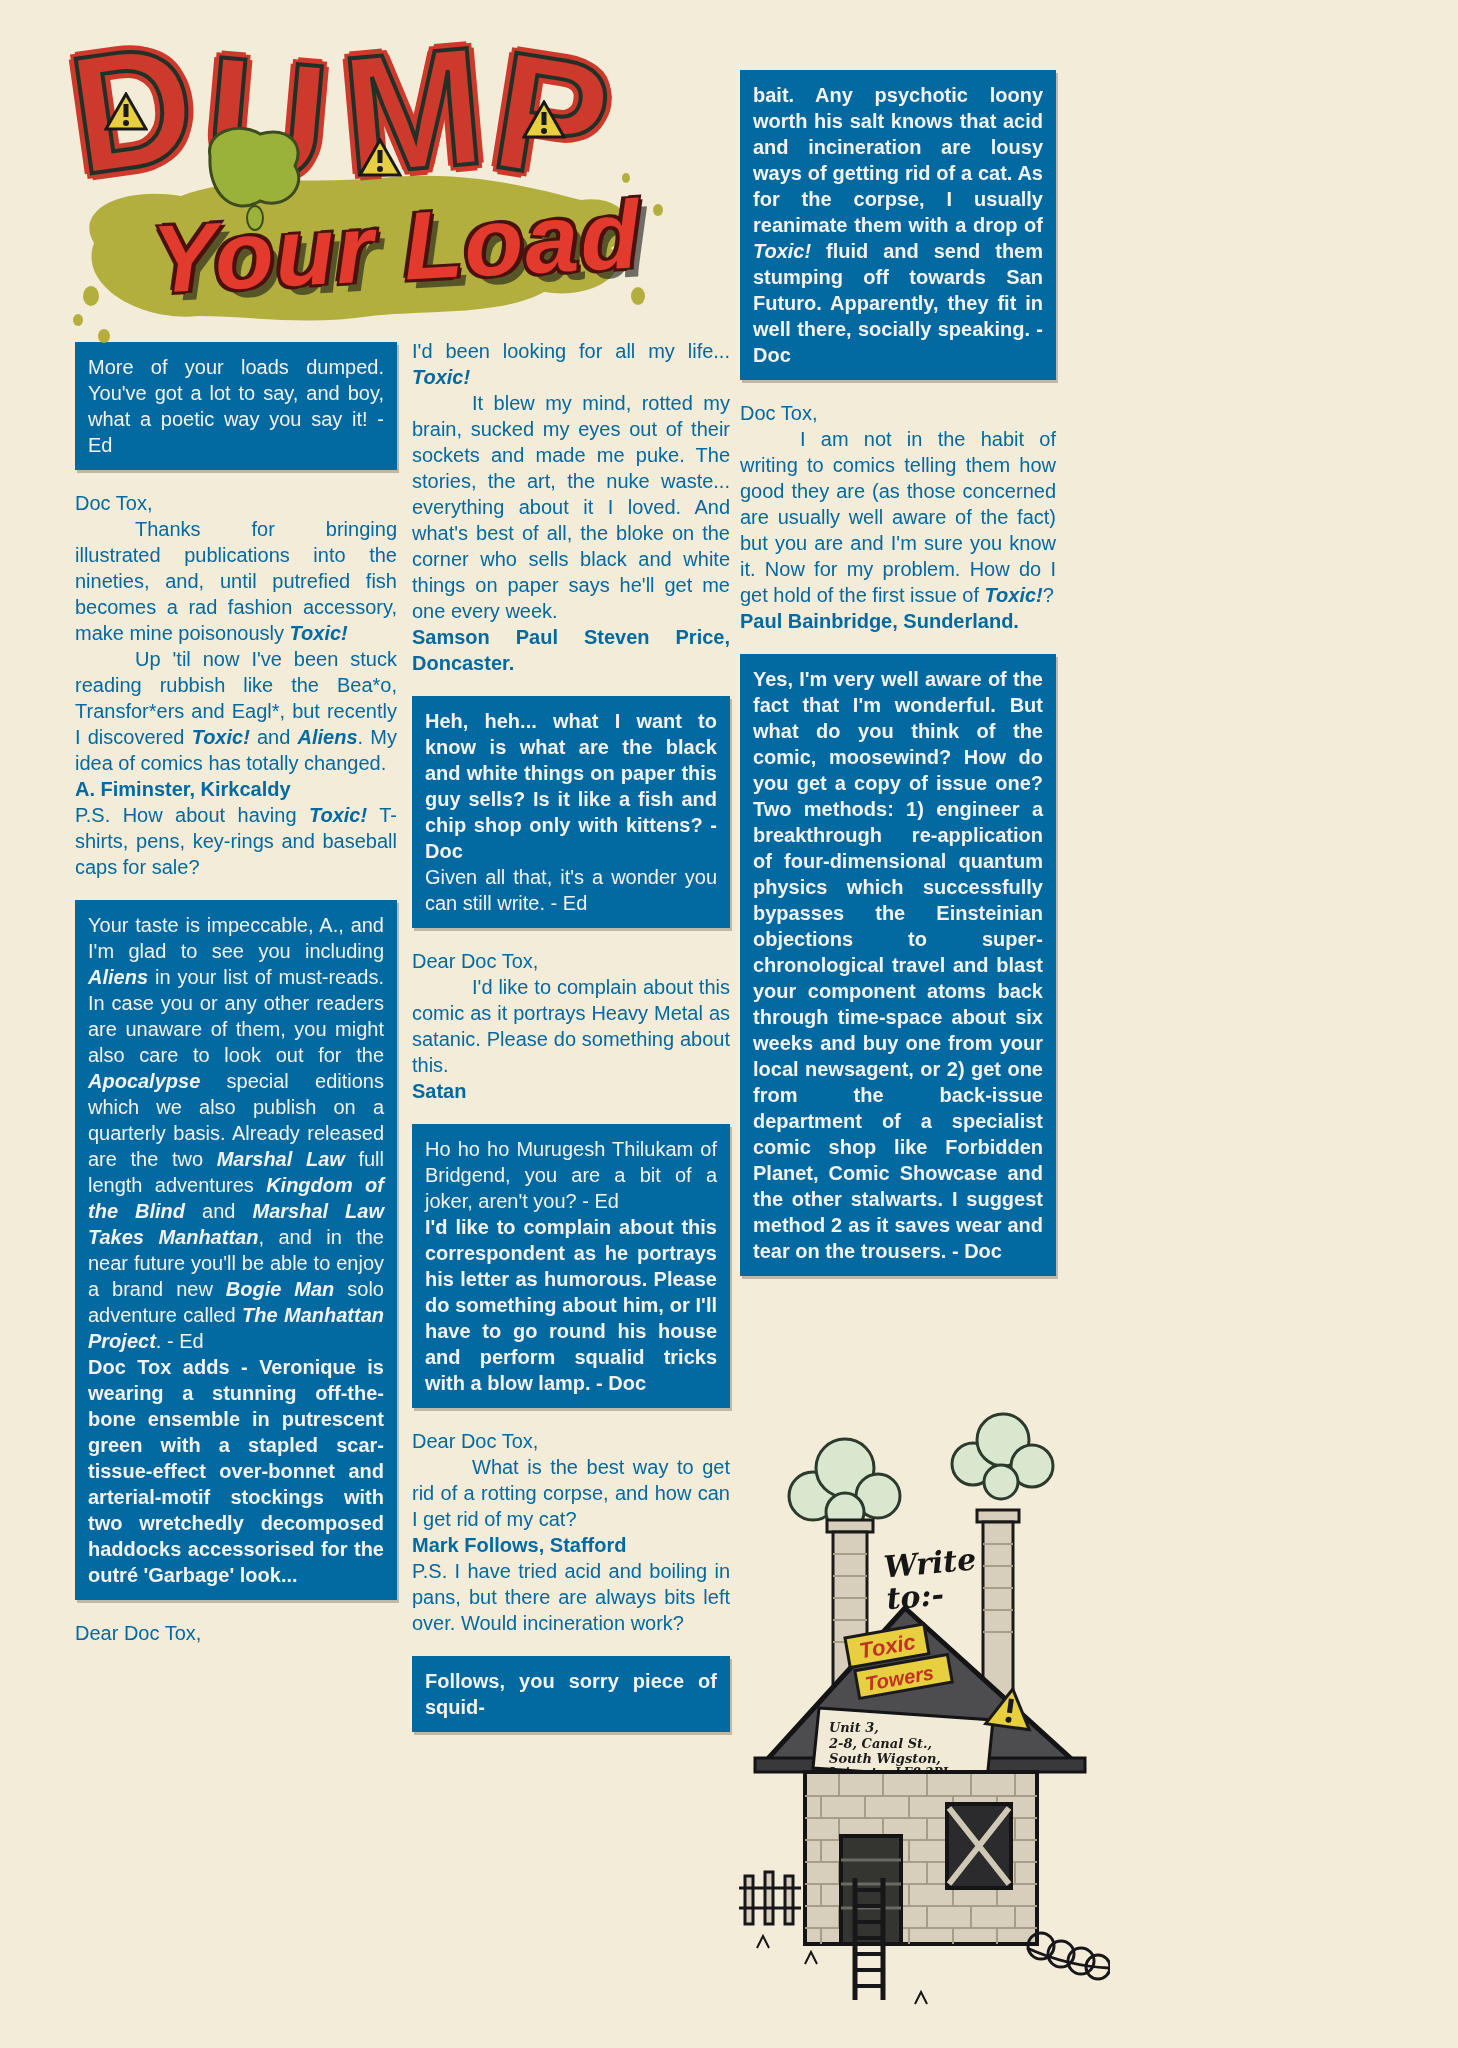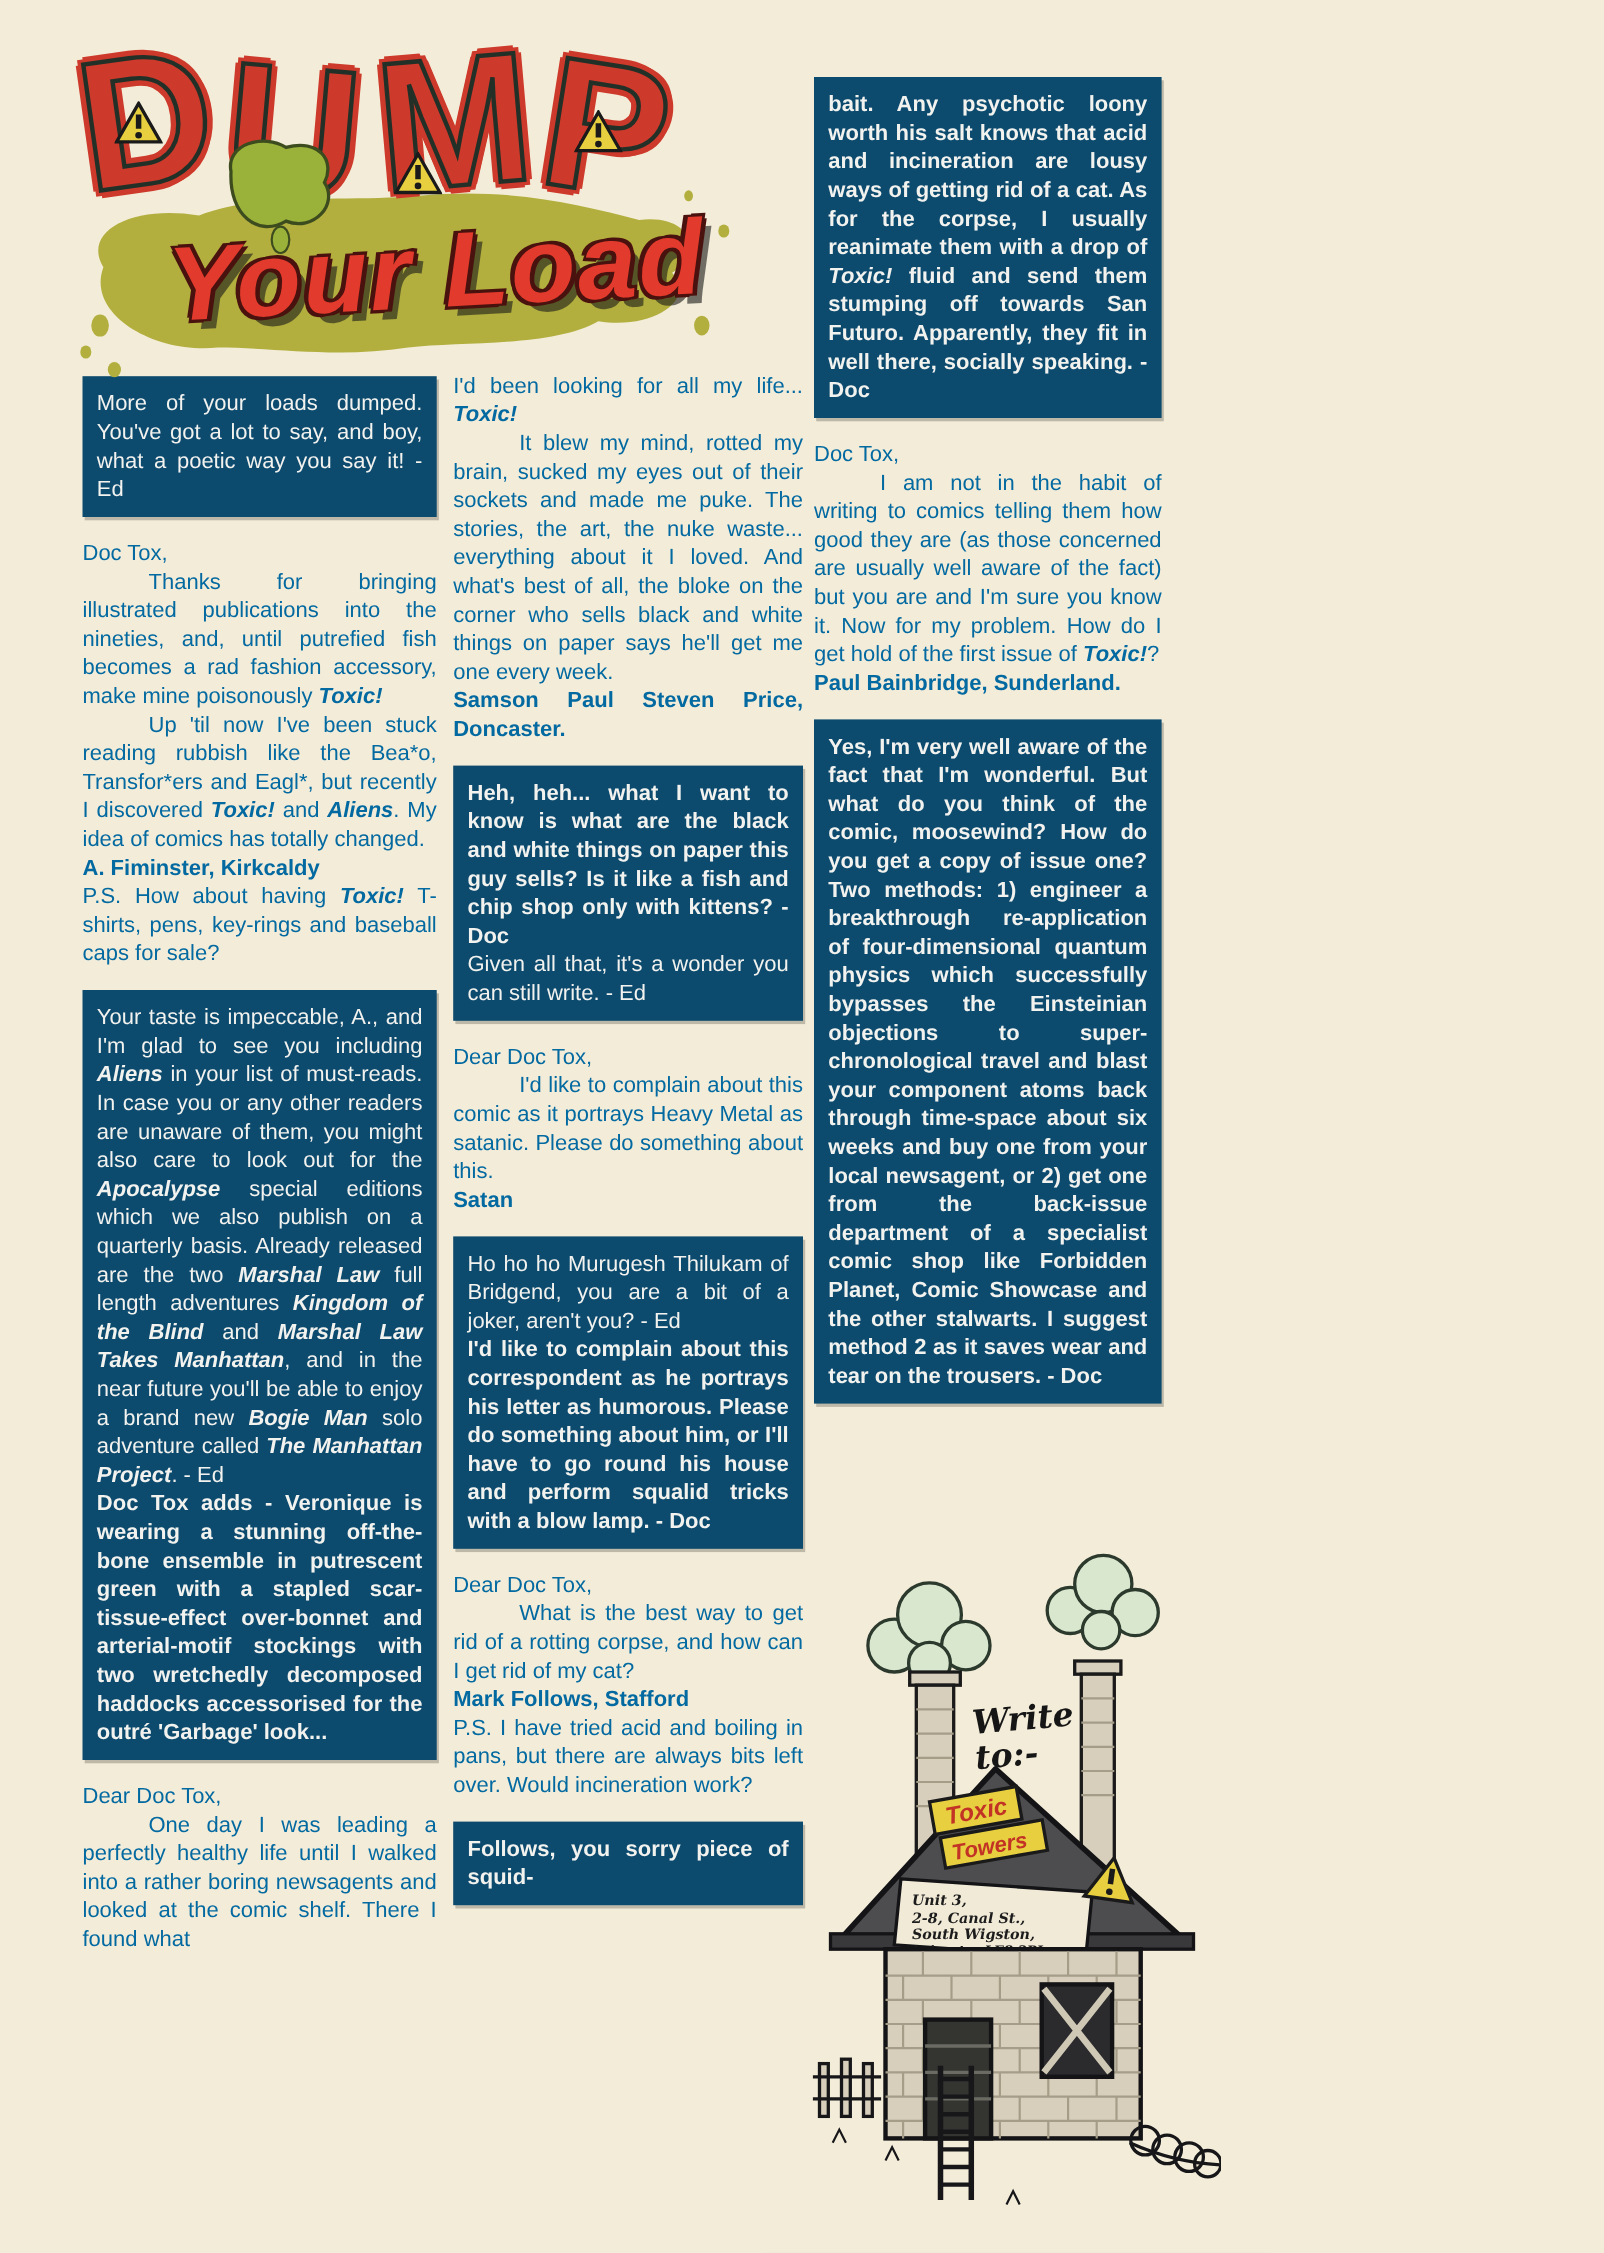--- a/index.html
+++ b/index.html
@@ -26,21 +26,21 @@
     font-family:"Liberation Sans",sans-serif;font-style:italic;font-weight:700;font-size:96px;color:#e23a2c;
     transform:rotate(-3deg);letter-spacing:2px;
     text-shadow:-4px -2px 0 #4a120e,4px 2px 0 #4a120e,-3px 3px 0 #4a120e,3px -3px 0 #4a120e,8px 9px 0 rgba(25,25,25,.6)}
 
   
   .col{position:absolute}
   #col1{left:75px;top:342px;width:322px}
   #col2{left:412px;top:338px;width:318px}
   #col3{left:740px;top:70px;width:316px}
   .block{margin-bottom:20px}
-  .block.ed{background:#0c4a6e;padding:12px 13px;box-shadow:2px 3px 0 rgba(0,0,0,.22)}
+  .block.ed{background:#0369a1;padding:12px 13px;box-shadow:2px 3px 0 rgba(0,0,0,.22)}
   .para{font-size:20px;line-height:1.3;text-align:justify;color:#0369a1;margin:0}
   .block.ed .para{color:#f2f2ef}
   .para.green{color:#2f9c35;font-weight:700}
   .para.indent{text-indent:60px}
   .para.bold{font-weight:700}
   .b{font-weight:700}.i{font-style:italic}
 
   
   #house{position:absolute;left:735px;top:1408px;width:375px;height:610px}
   .writeto{position:absolute;left:150px;top:138px;width:125px;color:#161616;transform:rotate(-5deg);
@@ -99,21 +99,20 @@
           <p class="para indent"><span>Up 'til now I've been stuck reading rubbish like the Bea*o, Transfor*ers and Eagl*, but recently I discovered </span><span class="b i">Toxic!</span><span> and </span><span class="b i">Aliens</span><span>. My idea of comics has totally changed.</span></p>
           <p class="para bold"><span>A. Fiminster, Kirkcaldy</span></p>
           <p class="para"><span>P.S. How about having </span><span class="b i">Toxic!</span><span> T-shirts, pens, key-rings and baseball caps for sale?</span></p>
         </div>
         <div class="block ed">
           <p class="para white"><span>Your taste is impeccable, A., and I'm glad to see you including </span><span class="b i">Aliens</span><span> in your list of must-reads. In case you or any other readers are unaware of them, you might also care to look out for the </span><span class="b i">Apocalypse</span><span> special editions which we also publish on a quarterly basis. Already released are the two </span><span class="b i">Marshal Law</span><span> full length adventures </span><span class="b i">Kingdom of the Blind</span><span> and </span><span class="b i">Marshal Law Takes Manhattan</span><span>, and in the near future you'll be able to enjoy a brand new </span><span class="b i">Bogie Man</span><span> solo adventure called </span><span class="b i">The Manhattan Project</span><span>. - Ed</span></p>
           <p class="para green"><span>Doc Tox adds - Veronique is wearing a stunning off-the-bone ensemble in putrescent green with a stapled scar-tissue-effect over-bonnet and arterial-motif stockings with two wretchedly decomposed haddocks accessorised for the outré 'Garbage' look...</span></p>
         </div>
         <div class="block letter">
           <p class="para"><span>Dear Doc Tox,</span></p>
-          <p class="para indent"><span>One day I was leading a perfectly healthy life until I walked into a rather boring newsagents and looked at the comic shelf. There I found what</span></p>
         </div>
       </section>
     <section class="col" id="col2">
         <div class="block letter">
           <p class="para"><span>I'd been looking for all my life... </span><span class="b i">Toxic!</span></p>
           <p class="para indent"><span>It blew my mind, rotted my brain, sucked my eyes out of their sockets and made me puke. The stories, the art, the nuke waste... everything about it I loved. And what's best of all, the bloke on the corner who sells black and white things on paper says he'll get me one every week.</span></p>
           <p class="para bold"><span>Samson Paul Steven Price, Doncaster.</span></p>
         </div>
         <div class="block ed">
           <p class="para green"><span>Heh, heh... what I want to know is what are the black and white things on paper this guy sells? Is it like a fish and chip shop only with kittens? - Doc</span></p>

